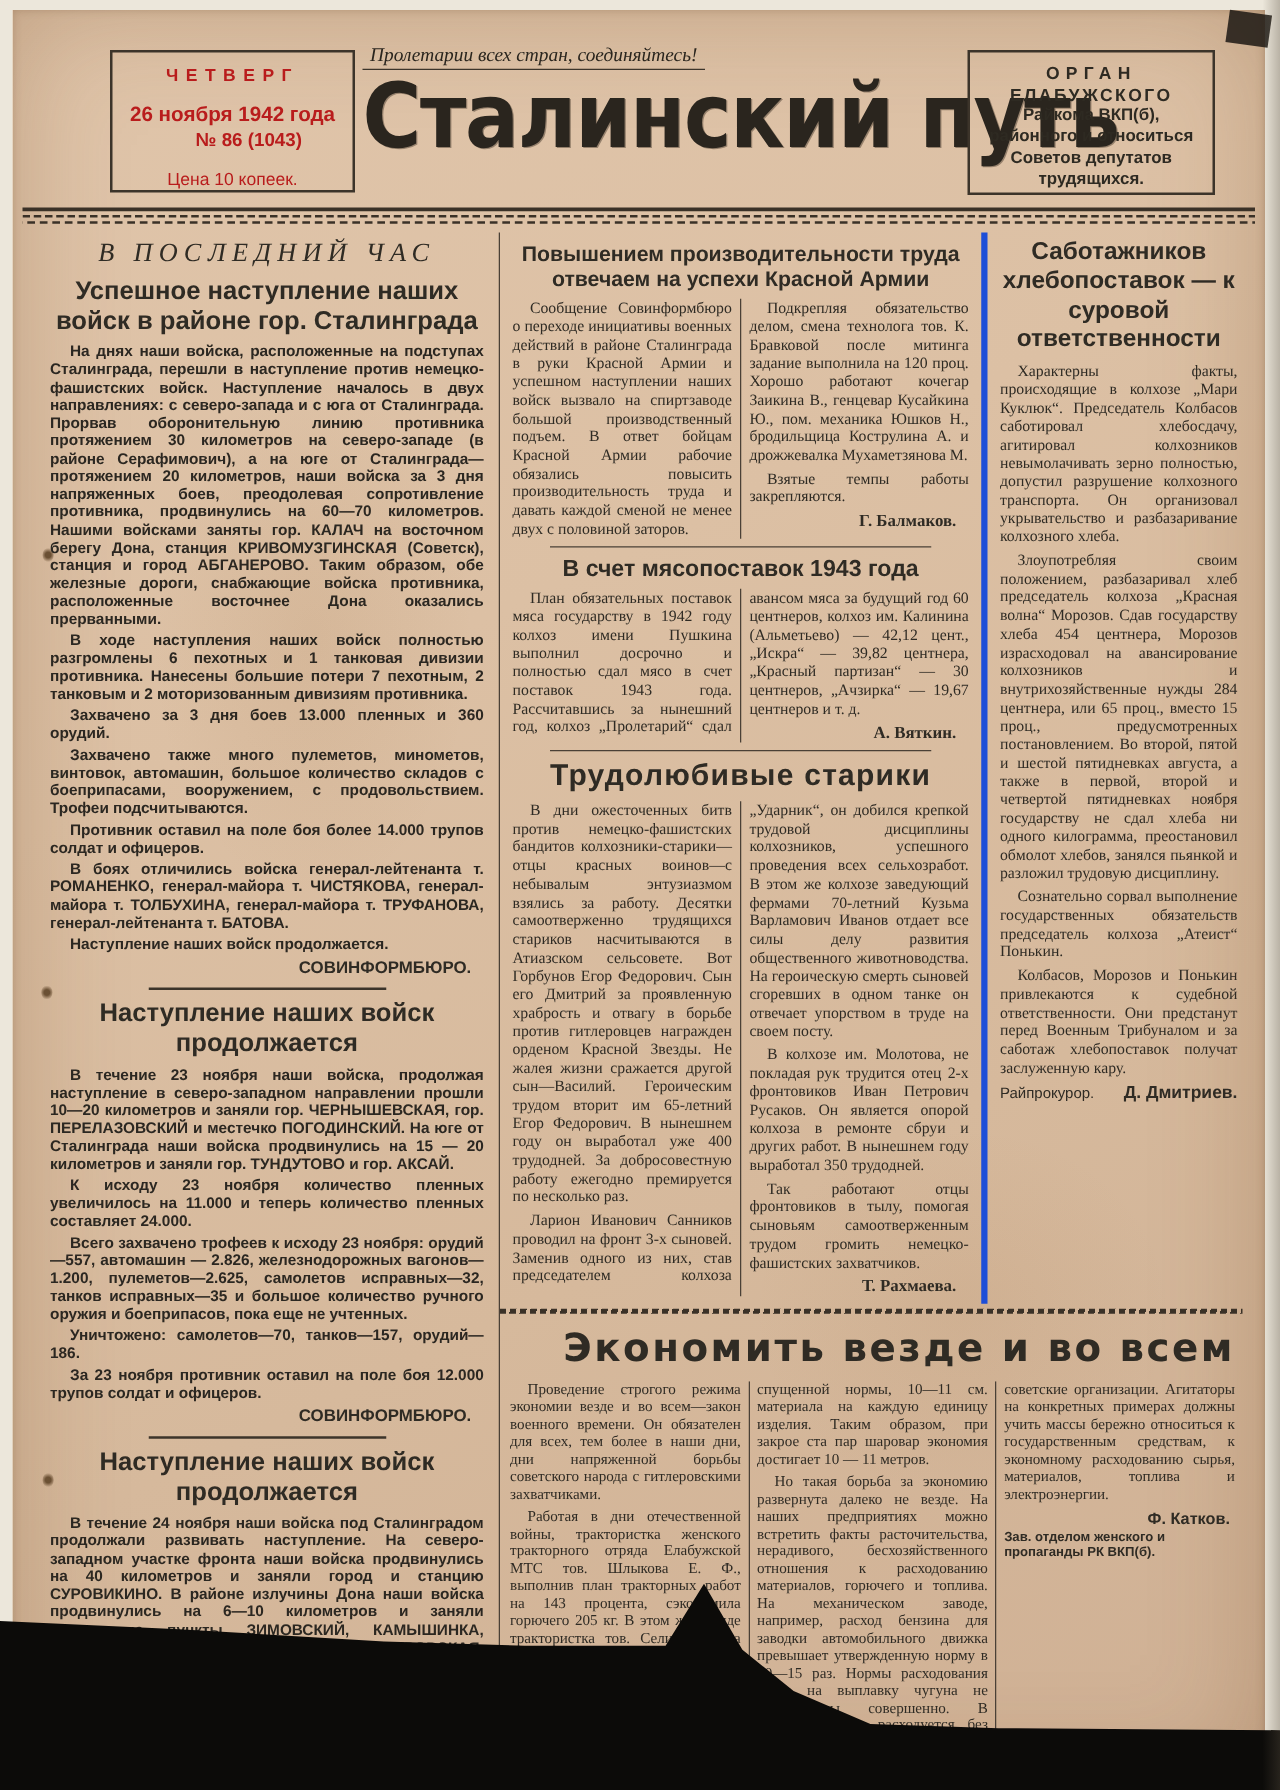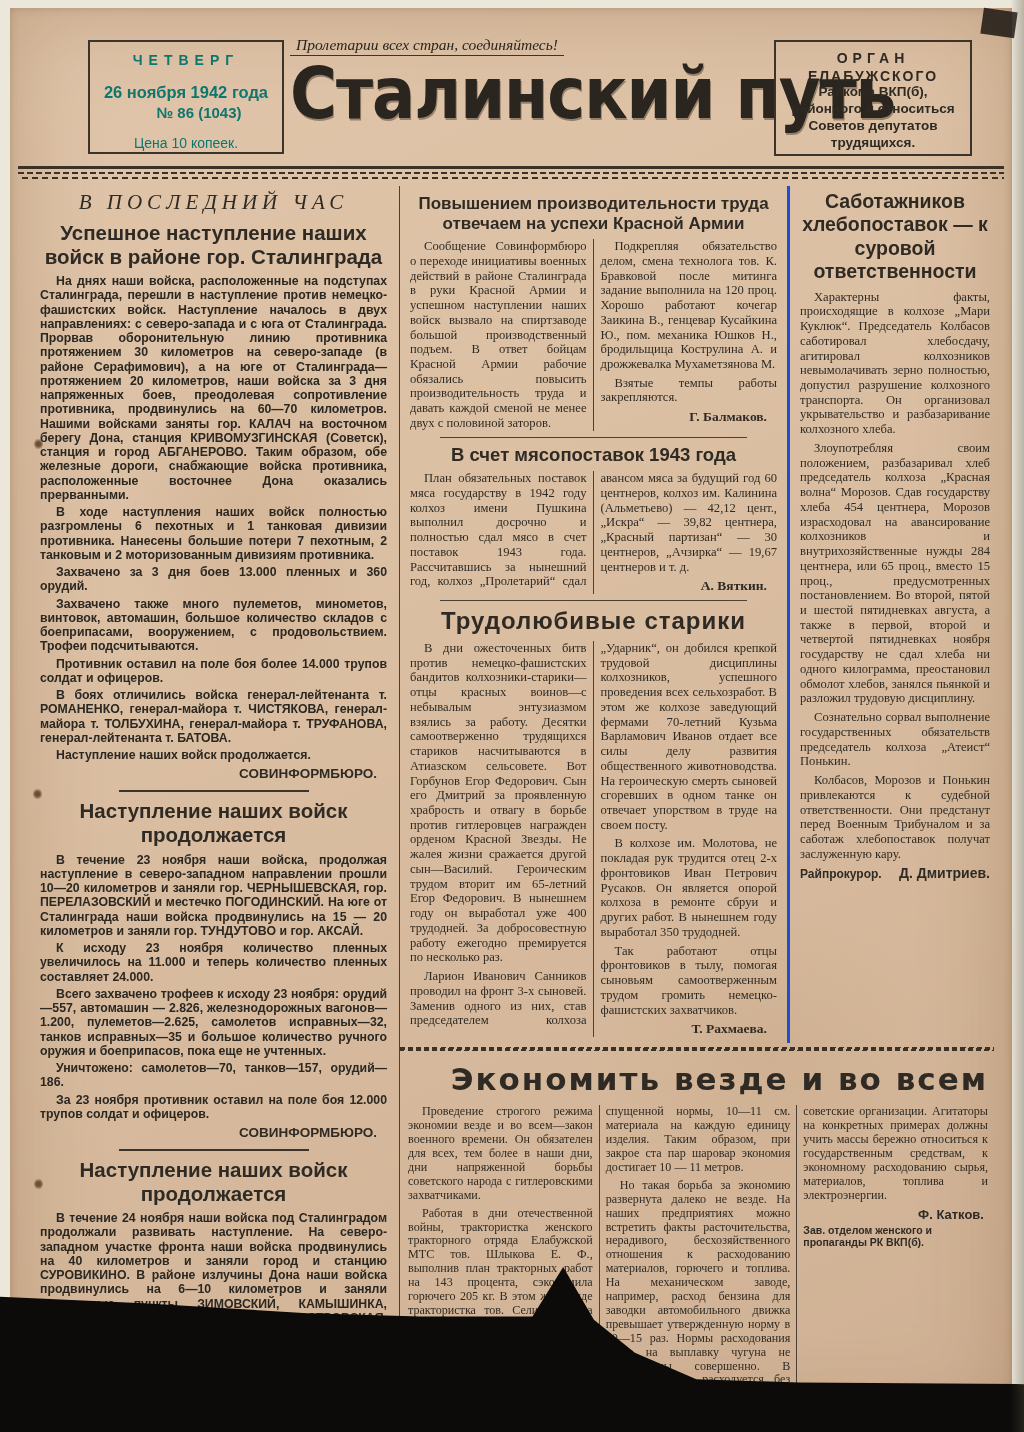--- a/index.html
+++ b/index.html
@@ -10,21 +10,21 @@
     box-shadow:inset 0 0 90px rgba(110,70,30,.28), inset 0 0 8px rgba(90,60,30,.25);}
   .stain{position:absolute;border-radius:50%;pointer-events:none;}
   .stain.s1{left:120px;top:300px;width:260px;height:420px;background:radial-gradient(ellipse,rgba(150,100,50,.10),transparent 70%);}
   .stain.s2{left:600px;top:900px;width:340px;height:300px;background:radial-gradient(ellipse,rgba(150,100,50,.08),transparent 70%);}
   .corner-mark{position:absolute;right:8px;top:10px;width:34px;height:26px;background:#1c1813;transform:rotate(8deg);opacity:.85;}
   .punch{position:absolute;width:9px;height:12px;border-radius:50%;background:radial-gradient(circle,#6b5034 30%,rgba(107,80,52,0) 75%);}
 
   
   .header{position:relative;padding:38px 30px 0 30px;height:128px;}
   .issue-box{position:absolute;left:88px;top:40px;width:192px;height:110px;border:2px solid #3c342a;
-    text-align:center;color:#0f766e;font-family:"Liberation Sans",sans-serif;}
+    text-align:center;color:#b91c1c;font-family:"Liberation Sans",sans-serif;}
   .issue-box .day{margin-top:10px;font-weight:bold;letter-spacing:6px;font-size:14px;}
   .issue-box .date{font-weight:bold;font-size:16.5px;margin-top:15px;}
   .issue-box .num{font-weight:bold;font-size:15px;margin-top:2px;padding-left:26px;}
   .issue-box .price{font-size:14px;margin-top:14px;}
   .organ-box{position:absolute;right:52px;top:40px;width:198px;height:116px;border:2px solid #3c342a;
     text-align:center;color:#2e2a22;font-family:"Liberation Sans",sans-serif;padding-top:8px;box-sizing:border-box;}
   .organ-box .l1{font-weight:bold;letter-spacing:5px;font-size:14px;}
   .organ-box .l2{font-weight:bold;letter-spacing:2px;font-size:14px;margin-top:2px;}
   .organ-box .l3,.organ-box .l4,.organ-box .l5,.organ-box .l6{font-size:13.5px;font-weight:bold;line-height:1.25;}
   .masthead{position:absolute;left:290px;top:36px;width:440px;text-align:left;color:#2a251e;}
@@ -36,42 +36,42 @@
     background:
       repeating-linear-gradient(90deg,#3a3127 0 6px,transparent 6px 9px),
       repeating-linear-gradient(90deg,transparent 0 4px,#3a3127 4px 10px);
     background-size:9px 2px,10px 1.6px;background-position:0 3px,0 8px;background-repeat:repeat-x,repeat-x;}
 
   
   .content{position:absolute;left:26px;right:30px;top:186px;bottom:0;display:grid;grid-template-columns:374px 1fr;color:#2f2b24;}
   .col1{border-right:1px solid #4a4036;padding:2px 12px 0 14px;}
   .right-area{padding:0 0 0 0;display:flex;flex-direction:column;}
   .top-row{display:grid;grid-template-columns:1fr 204px;}
-  .midcol{border-right:3px solid #1d4ed8;padding:2px 10px 6px 10px;}
+  .midcol{border-right:5px solid #1d4ed8;padding:2px 10px 6px 10px;}
   .rightcol{padding:2px 4px 4px 10px;}
 
   .kicker{font-style:italic;font-size:21px;letter-spacing:5px;text-align:center;font-family:"Liberation Serif",serif;margin:2px 0 4px 0;}
   h2.head{font-family:"Liberation Sans",sans-serif;font-weight:bold;text-align:center;margin:6px 0 6px 0;line-height:1.15;}
   .col1 h2.head{font-size:20.5px;}
   .col1 p{font-family:"Liberation Sans",sans-serif;font-weight:bold;font-size:12.3px;line-height:1.16;text-align:justify;
     margin:0 0 3px 0;text-indent:16px;color:#2b2721;}
   .sig{font-family:"Liberation Sans",sans-serif;font-weight:bold;text-align:right;font-size:13.5px;margin:4px 10px 2px 0;}
   .divider{width:190px;border-top:2px solid #3c342a;margin:9px auto 7px auto;}
 
   .two-col{column-count:2;column-gap:14px;column-rule:1px solid #4a4036;}
   .midcol h2.h-a{font-size:17px;}
   .midcol h2.h-b{font-size:18.5px;}
   .midcol h2.h-c{font-size:24px;letter-spacing:1px;}
   .midcol p, .rightcol p{font-size:12.6px;line-height:1.17;text-align:justify;margin:0 0 4px 0;text-indent:14px;}
   .midcol .sig, .rightcol .sig{font-family:"Liberation Serif",serif;font-size:13.5px;}
   .art-rule{border-top:1px solid #4a4036;margin:6px 30px;}
 
   .rightcol h2.head{font-size:19.5px;line-height:1.2;margin-top:2px;}
   .sig-line{display:flex;justify-content:space-between;align-items:baseline;margin-top:4px;}
-  .sig-role{font-size:12px;font-weight:bold;font-family:"Liberation Sans",sans-serif;}
+  .sig-role{font-size:12px;font-weight:normal;font-family:"Liberation Sans",sans-serif;}
   .sig-name{font-size:14px;font-weight:bold;font-family:"Liberation Sans",sans-serif;}
 
   .dash-rule{height:4px;margin:4px 0 2px 0;background:repeating-linear-gradient(100deg,#3a3127 0 5px,transparent 5px 8px);}
   .bottom-art{padding:2px 6px 0 8px;}
   .bottom-art h2{font-family:"DejaVu Sans",sans-serif;font-weight:600;font-size:31px;text-align:right;letter-spacing:2px;margin:6px 0 8px 0;}
   .bottom-cols{column-count:3;column-gap:13px;column-rule:1px solid #4a4036;height:430px;column-fill:auto;overflow:hidden;}
   .bottom-cols p{font-size:12.1px;line-height:1.15;text-align:justify;margin:0 0 4px 0;text-indent:14px;}
   .bottom-cols .sig{font-size:13px;margin-right:4px;}
   .sig-title{font-size:10.5px;font-weight:bold;font-family:"Liberation Sans",sans-serif;text-align:left;line-height:1.2;margin-top:2px;}
 

